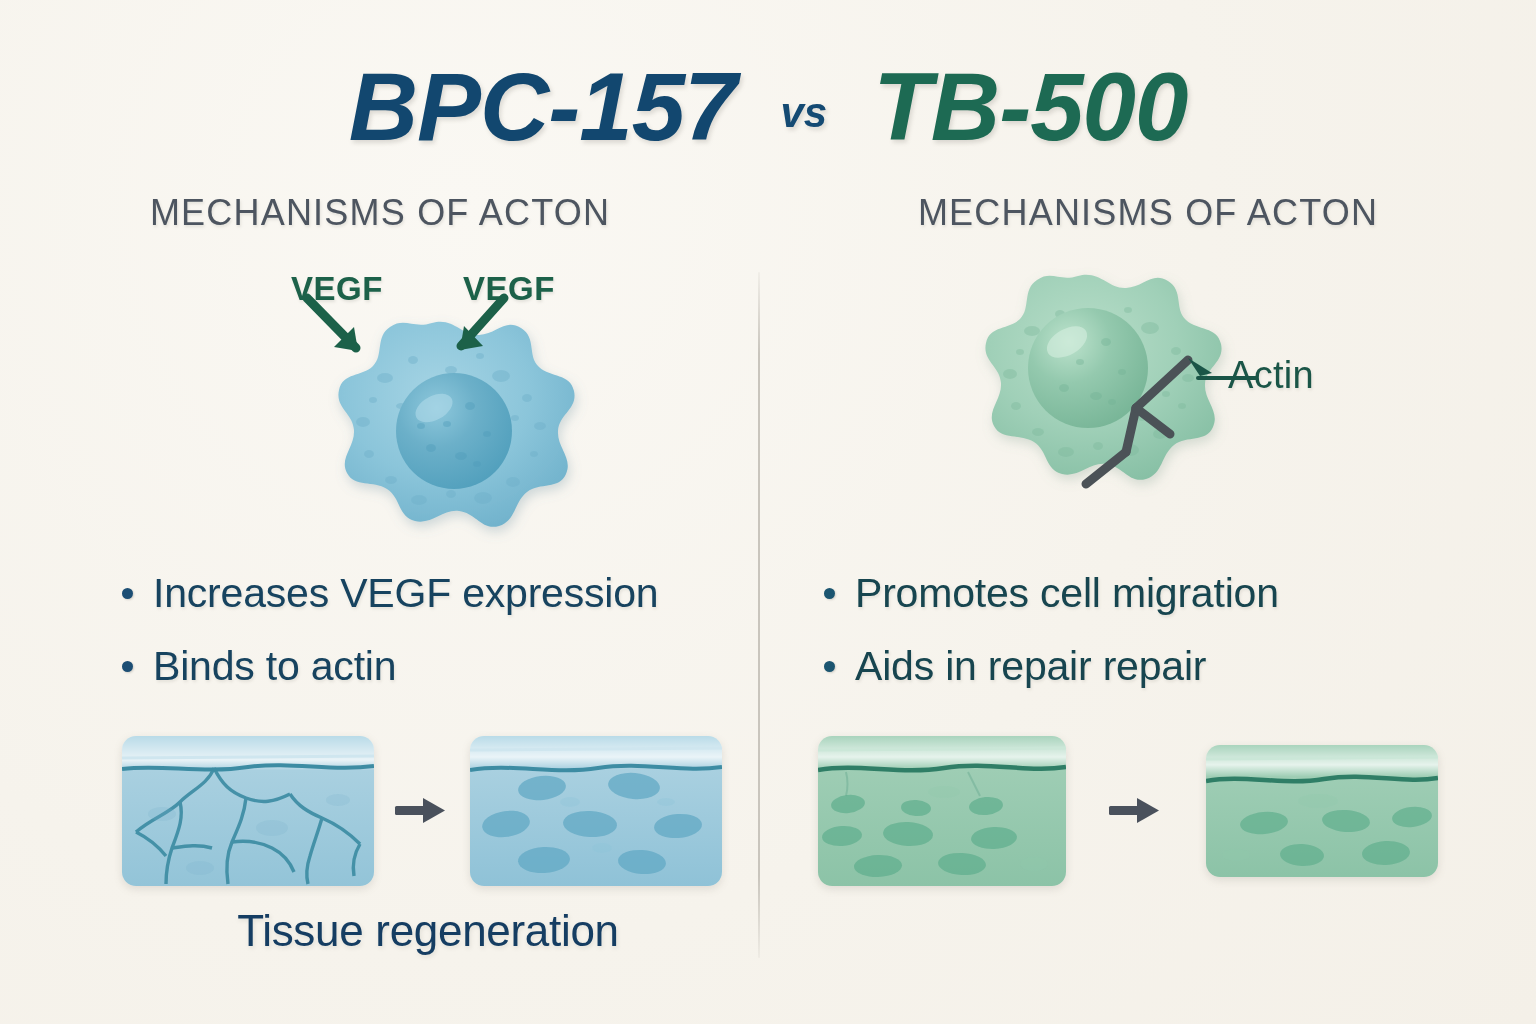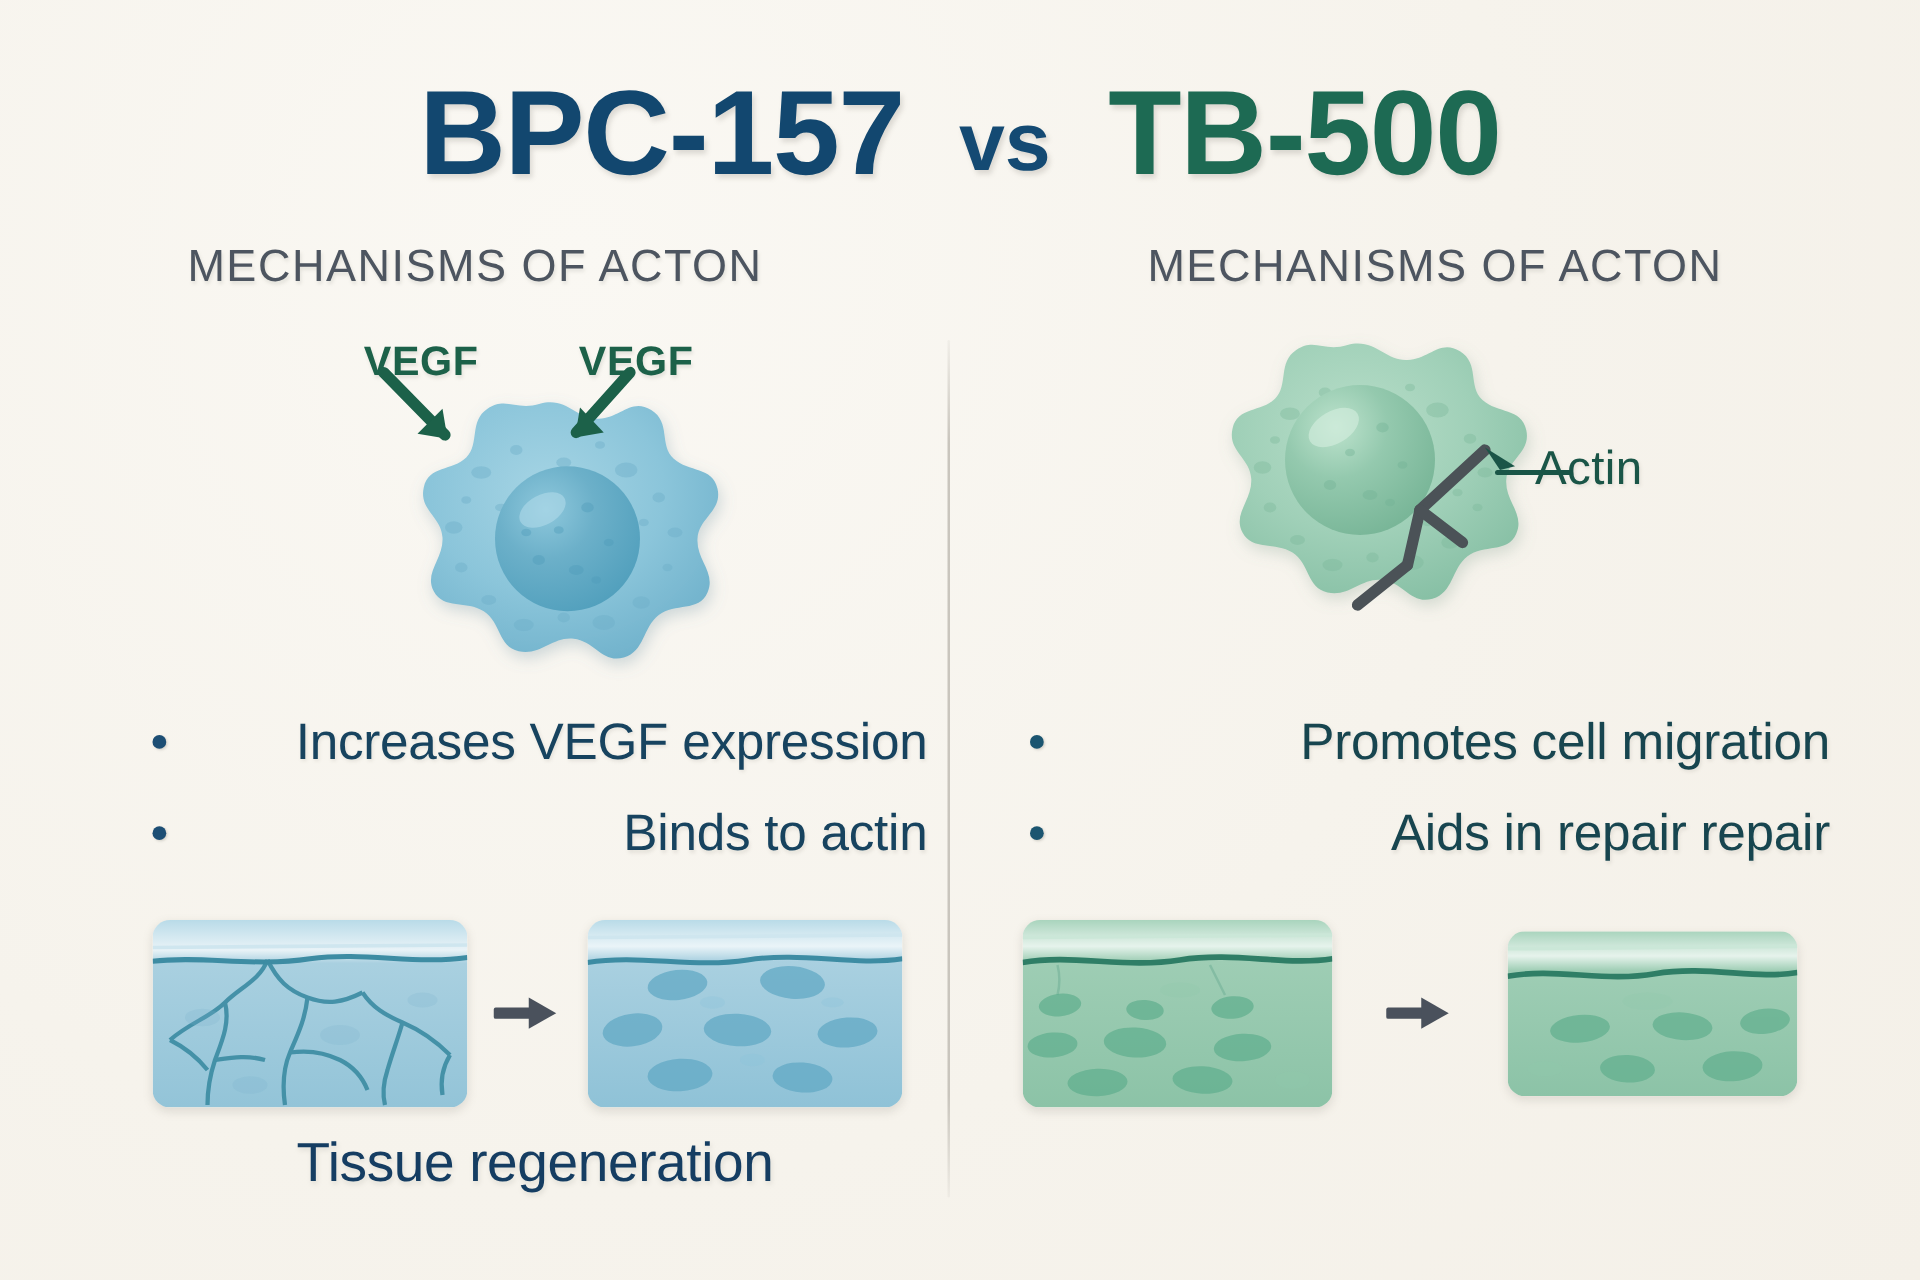--- a/index.html
+++ b/index.html
@@ -26,31 +26,32 @@
   .title-row {
     position: absolute;
     top: 52px;
     left: 0;
     width: 1536px;
     height: 110px;
     display: flex;
     align-items: center;
     justify-content: center;
     gap: 0px;
+    font-style: italic;
   }
   .title-word {
     font-size: 96px;
     font-weight: bold;
     letter-spacing: -1px;
     line-height: 1;
     text-shadow: 2px 3px 4px rgba(120,115,105,0.22);
     white-space: nowrap;
   }
   .title-left  { color: #12476f; margin-right: 44px; }
-  .title-vs    { color: #144a73; font-size: 66px; font-weight: bold;
+  .title-vs    { color: #144a73; font-size: 42px; font-weight: bold;
                  margin-right: 46px; position: relative; top: 6px;
                  text-shadow: 2px 3px 4px rgba(120,115,105,0.22); }
   .title-right { color: #1d6a53; }
 
   
   .subtitle {
     position: absolute;
     top: 192px;
     font-size: 36px;
     letter-spacing: 1.2px;
@@ -105,21 +106,20 @@
 
   
   .bullets { position: absolute; }
   .bullets-left  { left: 122px; top: 570px; width: 620px; }
   .bullets-right { left: 64px;  top: 570px; width: 640px; }
   .bullet-item {
     display: flex;
     align-items: baseline;
     gap: 20px;
     margin-bottom: 26px;
-    justify-content: space-between;
   }
   .bullet-dot {
     width: 11px; height: 11px;
     border-radius: 50%;
     flex: 0 0 auto;
     position: relative;
     top: -8px;
     box-shadow: 1px 1px 2px rgba(120,115,105,0.28);
   }
   .bullet-text {

